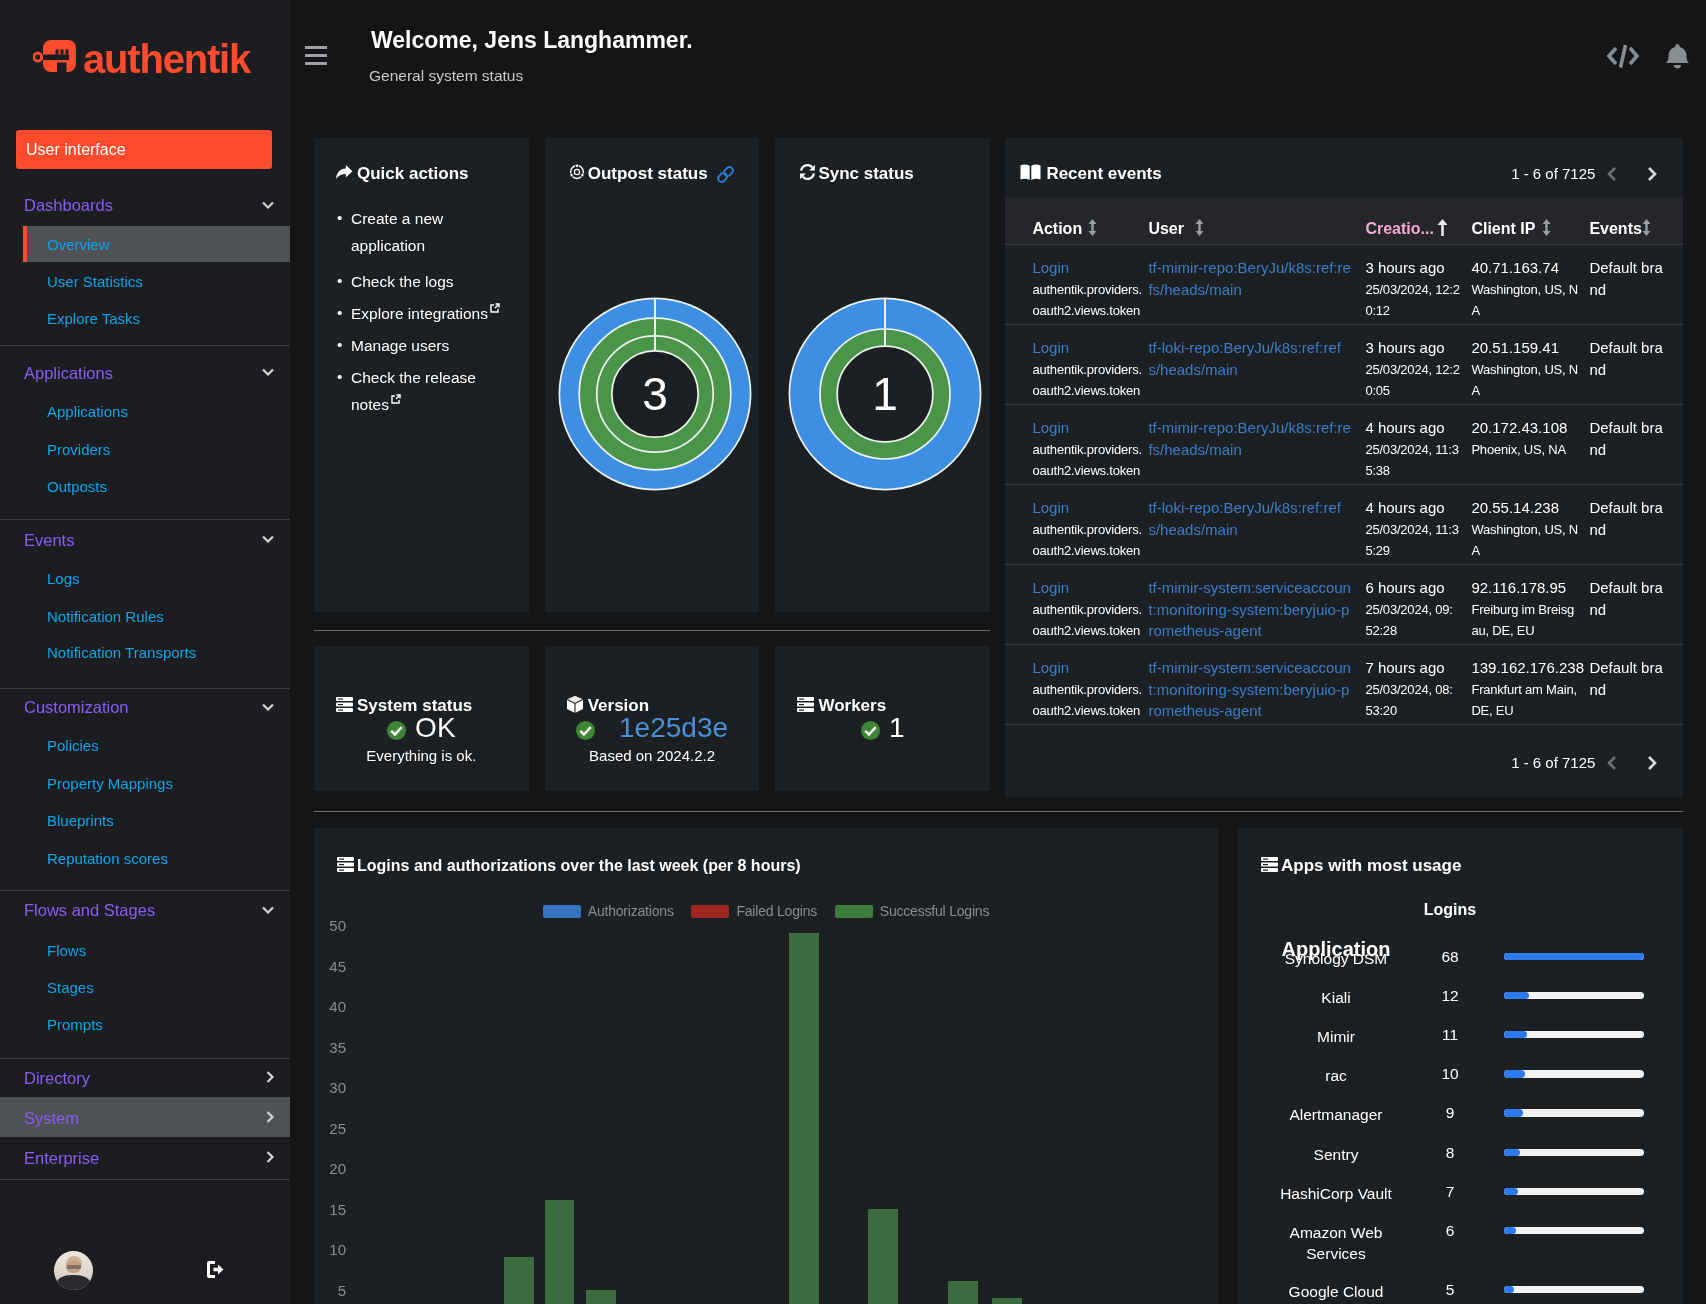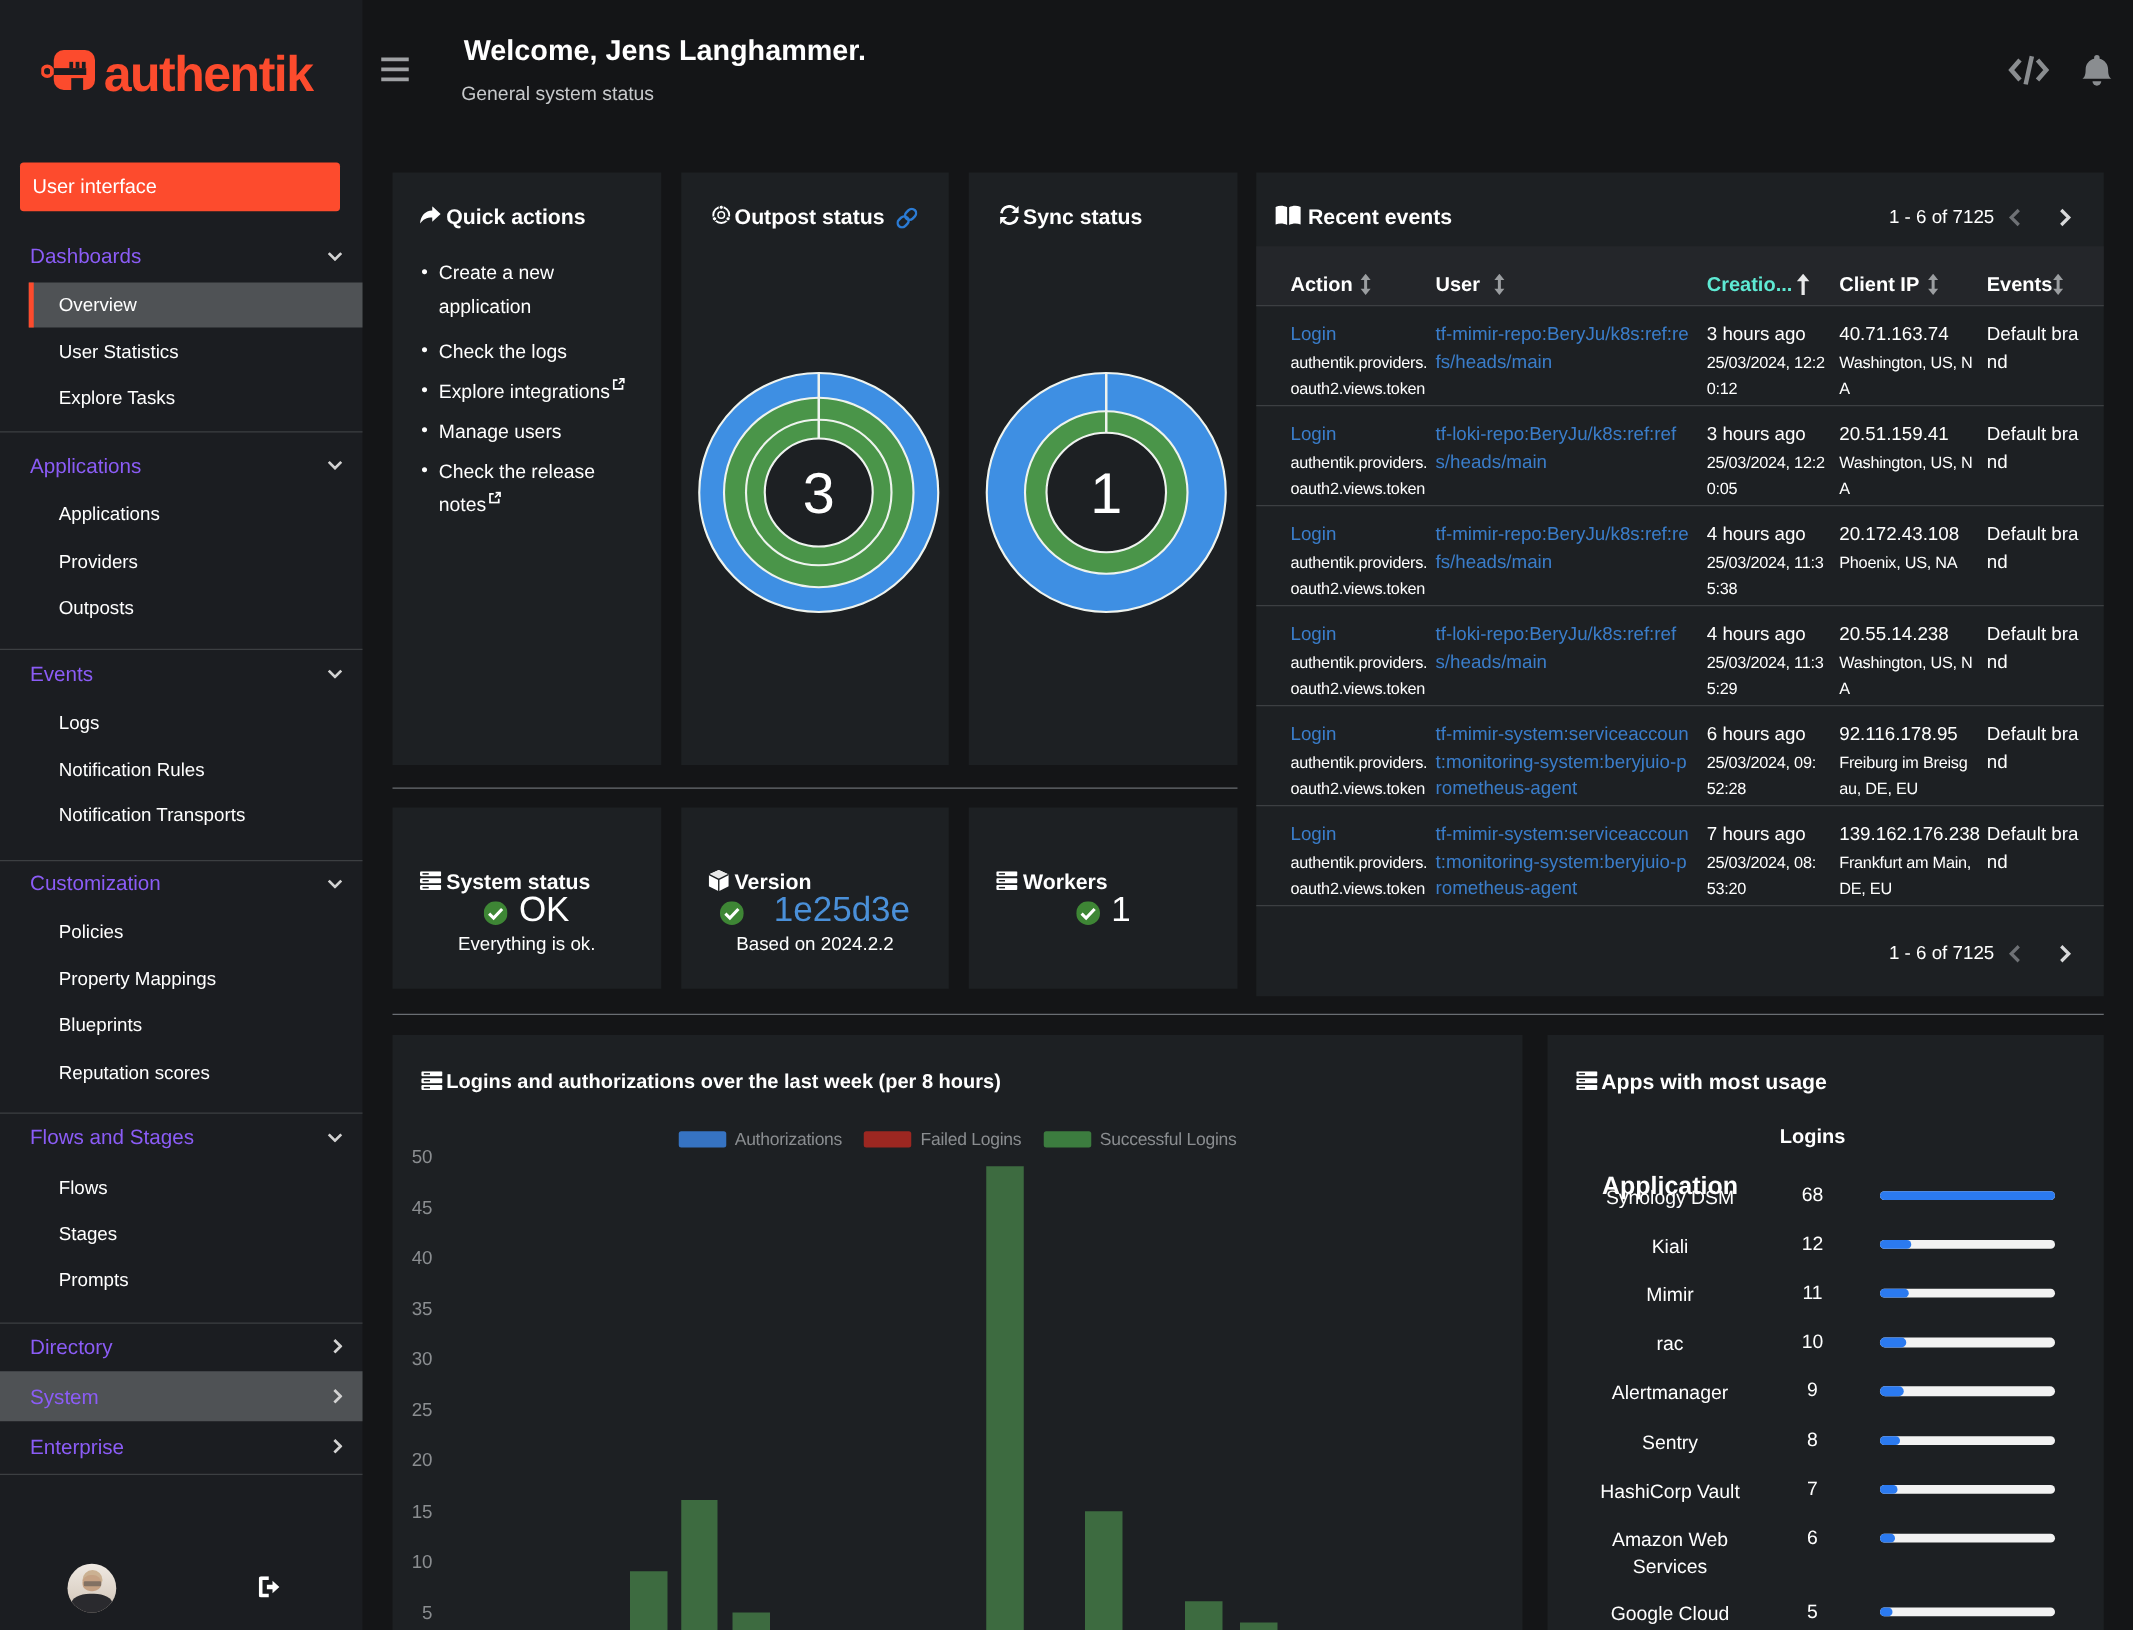--- a/index.html
+++ b/index.html
@@ -1,20 +1,20 @@
 <!DOCTYPE html>
 <html><head><meta charset="utf-8"><title>authentik</title><style>
 *{margin:0;padding:0;box-sizing:border-box;}
 html,body{width:1706px;height:1304px;overflow:hidden;background:#141517;}
 body{font-family:"Liberation Sans",sans-serif;color:#fff;}
 .abs{position:absolute;}
 #root{position:relative;width:1706px;height:1304px;background:#141517;}
 #sidebar{position:absolute;left:0;top:0;width:290px;height:1304px;background:#1b1d21;}
 .navhdr{position:absolute;left:24px;font-size:16.5px;color:#8b5cf6;}
-.navsub{position:absolute;left:47px;font-size:15px;color:#ffffff;}
+.navsub{position:absolute;left:47px;font-size:15px;color:#0ea5e9;}
 .navdiv{position:absolute;left:0;width:290px;height:1px;background:#3c3f42;}
 .card{position:absolute;background:#1d2023;}
 .ctitle{position:absolute;font-size:17px;font-weight:bold;color:#fff;white-space:nowrap;}
 .b{font-weight:bold;}
 .lnk{color:#3a7dca;}
 .small{font-size:13px;letter-spacing:-0.2px;}
 svg{display:block;}
 </style></head><body>
 <div id="root">
 
@@ -220,21 +220,21 @@
         <path d="M8 2 L2 8 L8 14" fill="none" stroke="#6e7175" stroke-width="2.6"></path>
       </svg>
       <svg class="abs" style="left:642px;top:28px;" width="10" height="16" viewBox="0 0 10 16">
         <path d="M2 2 L8 8 L2 14" fill="none" stroke="#d8d9da" stroke-width="2.6"></path>
       </svg>
 <div class="abs" style="left:0;top:59px;width:677.6px;height:48px;background:#24262a;border-bottom:1px solid #3c3f42;"></div>
 <div class="abs b" style="left:27px;top:82px;font-size:16px;">Action</div>
 <div class="abs b" style="left:143px;top:82px;font-size:16px;">User</div>
 <div class="abs b" style="left:466px;top:82px;font-size:16px;">Client IP</div>
 <div class="abs b" style="left:584px;top:82px;font-size:16px;">Events</div>
-<div class="abs b" style="left:360px;top:82px;font-size:16px;color:#5eead4;">Creatio...</div>
+<div class="abs b" style="left:360px;top:82px;font-size:16px;color:#f9a8d4;">Creatio...</div>
 <svg class="abs" style="left:83px;top:81px;" width="9" height="17" viewBox="0 0 9 17">
 <g fill="#9b9ea1">
           <path d="M4.5 0 L8.5 5 H0.5 z"></path>
           <path d="M4.5 17 L8.5 12 H0.5 z"></path>
           <rect x="3.3" y="4" width="2.4" height="9"></rect>
         </g>
       </svg>
 <svg class="abs" style="left:190px;top:81px;" width="9" height="17" viewBox="0 0 9 17">
 <g fill="#9b9ea1">
           <path d="M4.5 0 L8.5 5 H0.5 z"></path>

